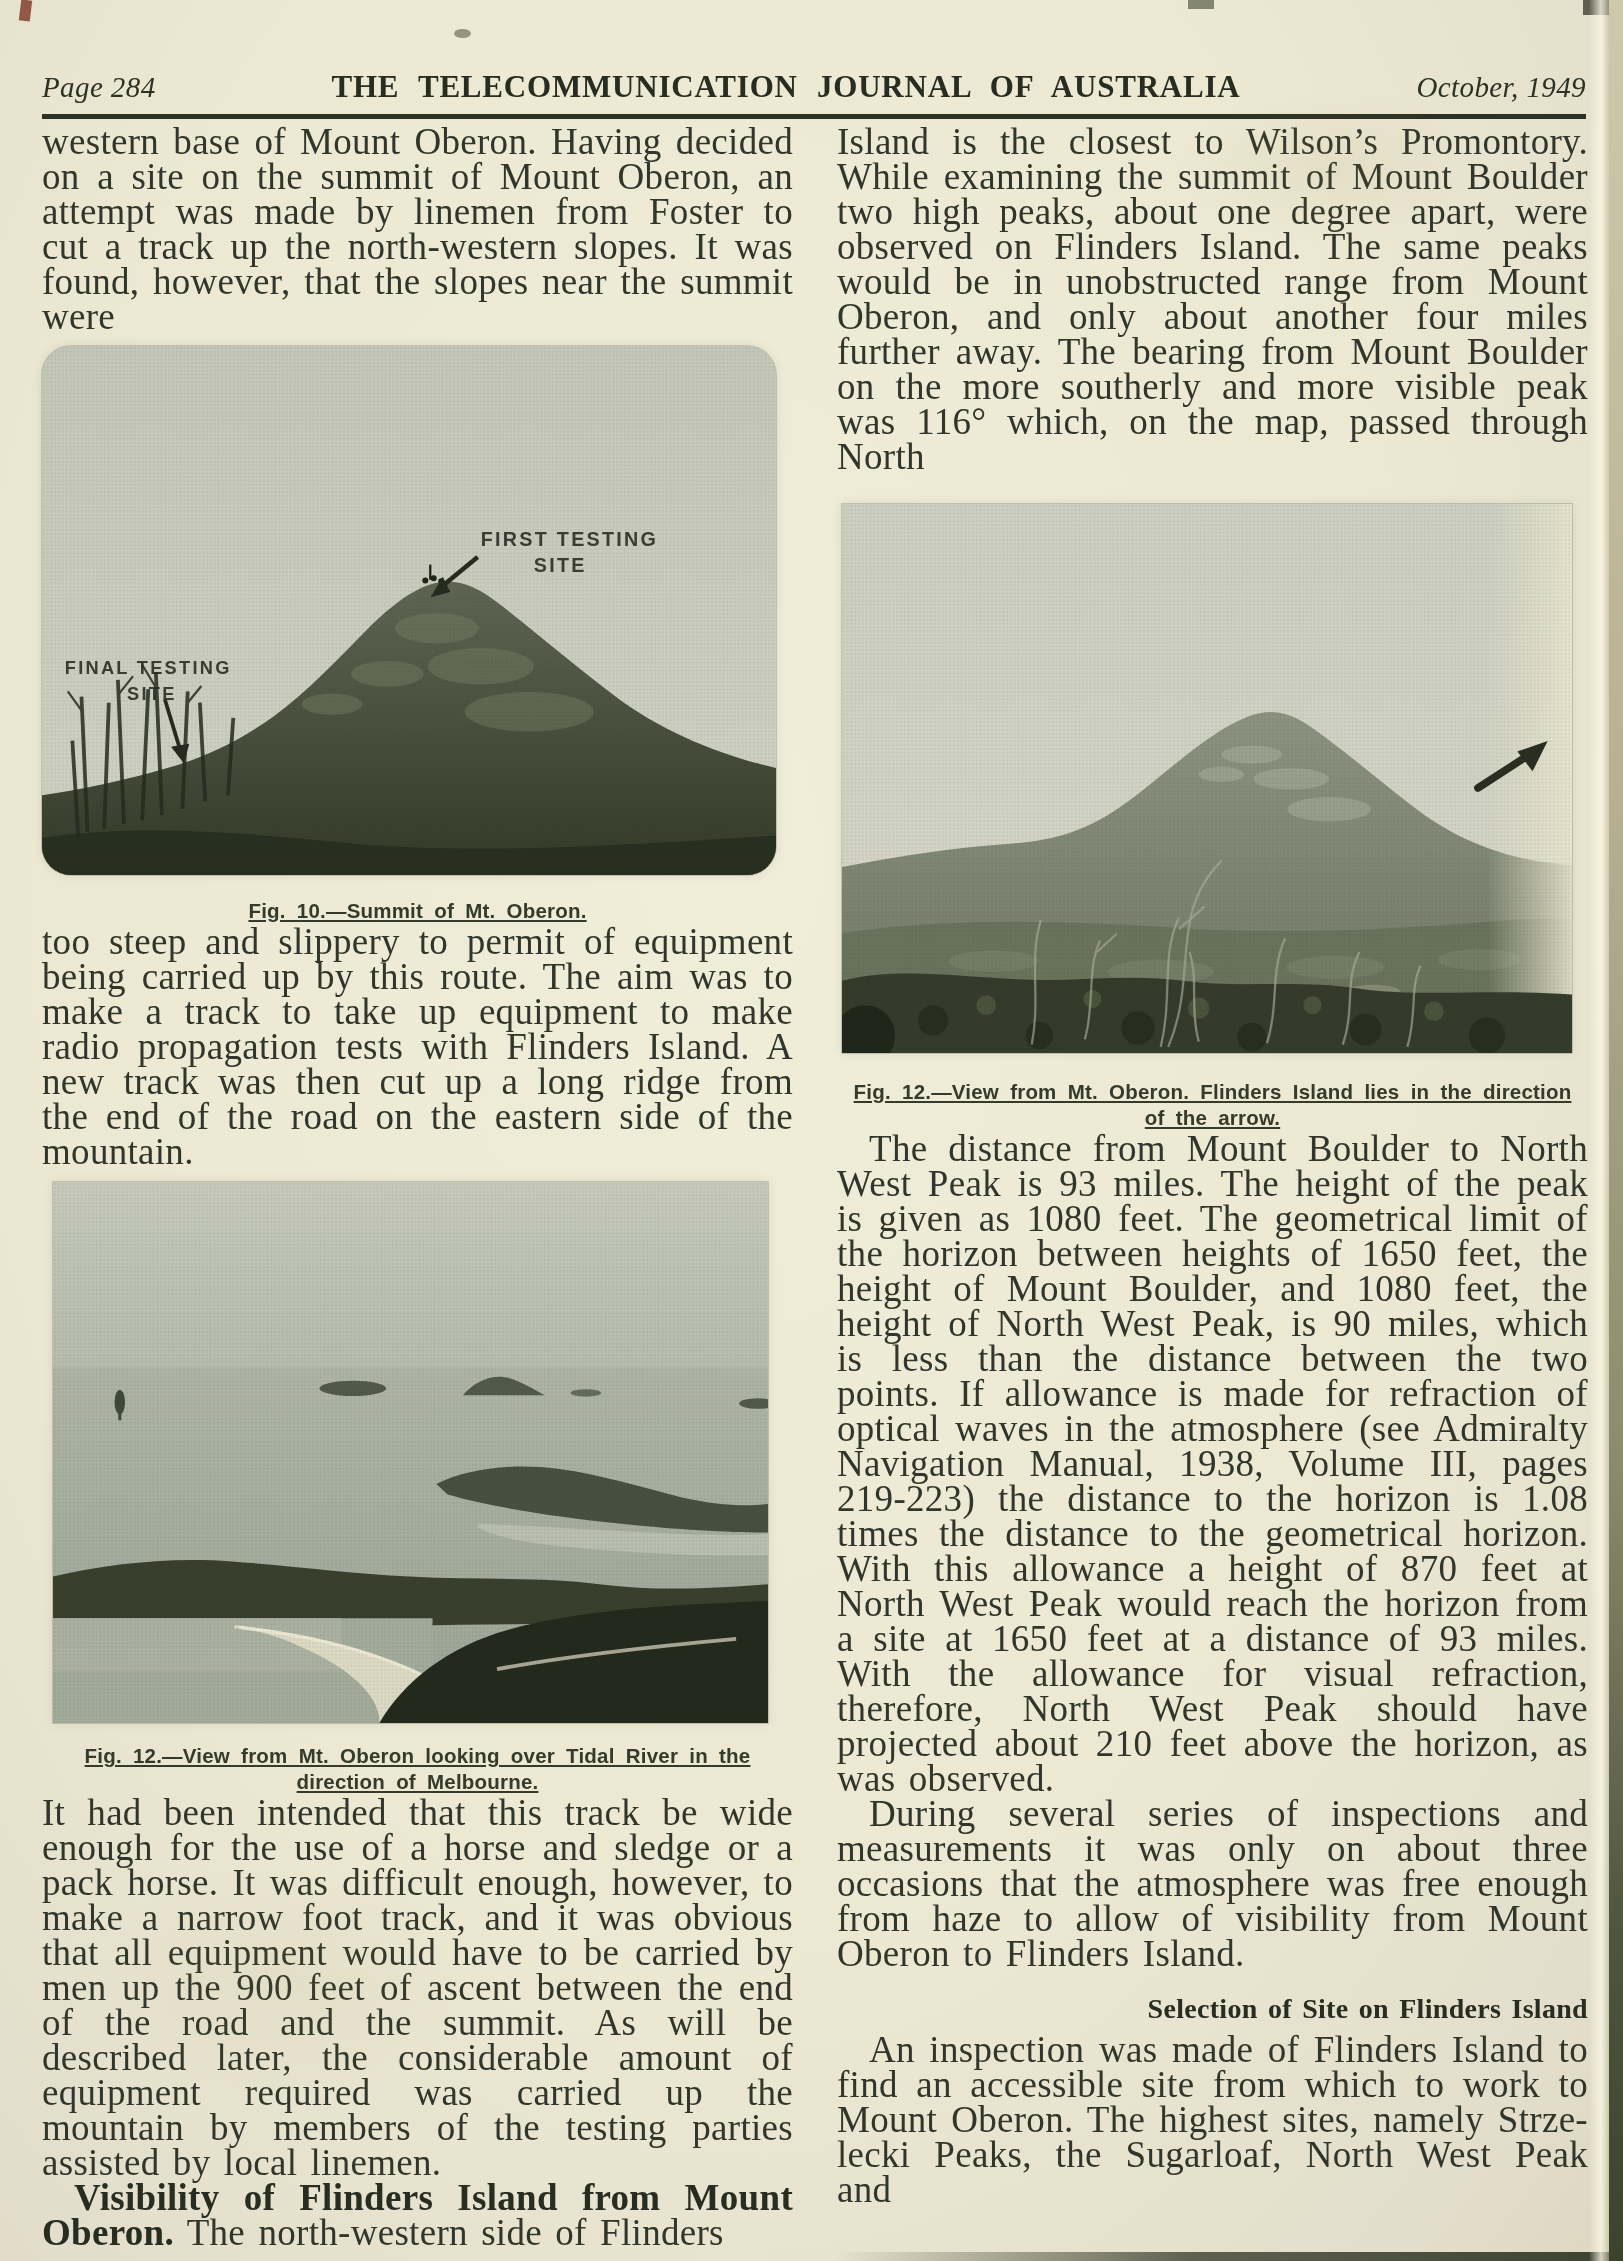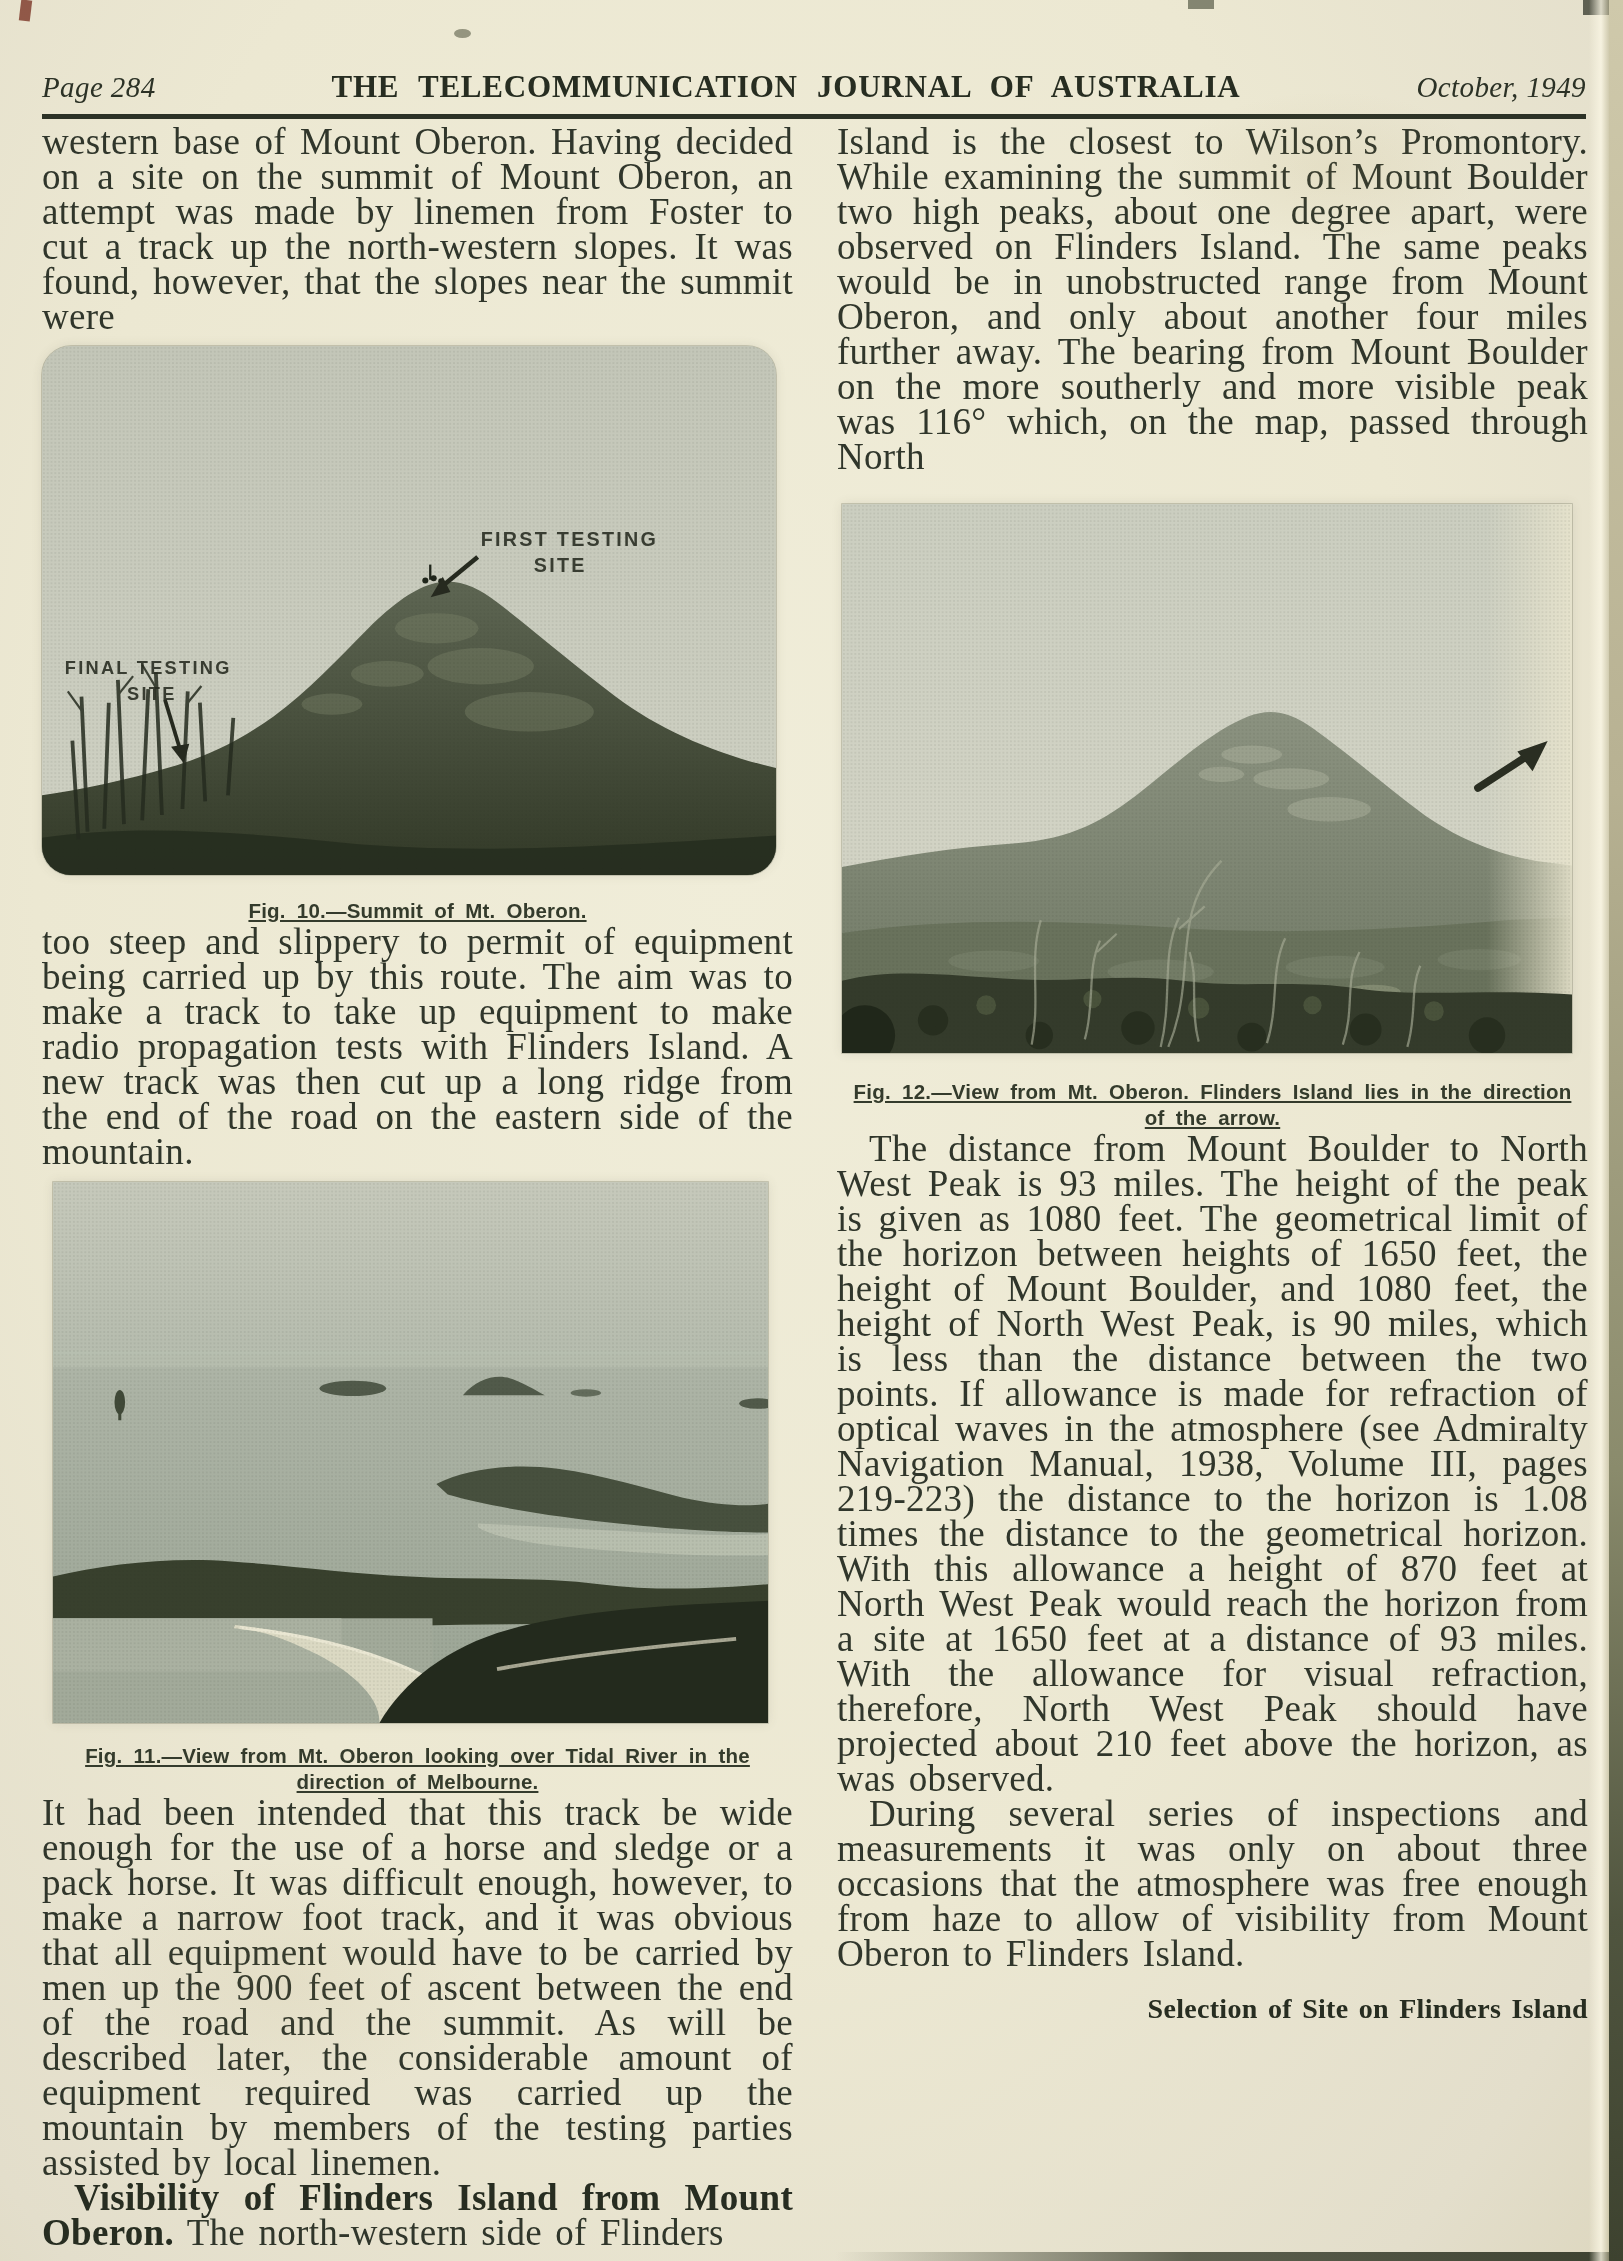--- a/index.html
+++ b/index.html
@@ -198,21 +198,21 @@
             <path fill="#bcc2b1" opacity=".85" d="M560,450 C640,454 740,460 830,464 C870,466 910,466 942,464 L942,492 C860,494 740,488 650,478 C600,472 570,462 560,455 Z"></path>
             <path fill="#38402d" d="M0,520 C70,504 150,494 235,500 C320,506 390,516 470,520 C560,525 640,520 720,530 C800,540 880,535 942,530 L942,580 C790,585 640,580 470,585 C320,590 140,588 0,582 Z"></path>
             <rect x="0" y="575" width="500" height="138" fill="#a2aa9a"></rect>
             <rect x="0" y="575" width="380" height="70" fill="#aab1a1"></rect>
             <path fill="#dbd9c3" d="M240,584 C340,595 430,620 495,652 C530,670 552,690 560,713 L430,713 C432,678 390,640 330,614 C300,600 270,590 238,588 Z"></path>
             <path fill="none" stroke="#eae7d3" stroke-width="4" d="M246,587 C345,598 432,622 497,655 C528,672 548,690 556,710"></path>
             <path fill="#232a1d" d="M430,713 C460,660 520,612 600,590 C680,568 780,560 860,556 L942,552 L942,713 Z"></path>
             <path fill="none" stroke="#c9c7b2" stroke-width="5" opacity=".8" d="M585,642 C680,624 790,612 900,602"></path>
           </svg>
         </div>
-        <figcaption class="caption caption-fig11">Fig. 11.—View from Mt. Oberon looking over Tidal River in the direction of Melbourne.</figcaption>
+        <figcaption class="caption caption-fig11">Fig. 12.—View from Mt. Oberon looking over Tidal River in the direction of Melbourne.</figcaption>
       </figure>
 
       <p class="body-par mt-md">It had been intended that this track be wide enough for the use of a horse and sledge or a pack horse. It was difficult enough, however, to make a narrow foot track, and it was obvious that all equipment would have to be carried by men up the 900 feet of ascent between the end of the road and the summit. As will be described later, the considerable amount of equipment required was carried up the mountain by members of the testing parties assisted by local linemen.</p>
 
       <p class="body-par indent"><b>Visibility of Flinders Island from Mount Oberon.</b> <span>The north-western side of Flinders</span></p>
 
     </div>
 
     <div class="col">
 
@@ -289,20 +289,21 @@
         <figcaption class="caption caption-fig12">Fig. 12.—View from Mt. Oberon.  Flinders Island lies in the direction of the arrow.</figcaption>
       </figure>
 
 
       <p class="body-par indent">The distance from Mount Boulder to North West Peak is 93 miles. The height of the peak is given as 1080 feet. The geometrical limit of the horizon between heights of 1650 feet, the height of Mount Boulder, and 1080 feet, the height of North West Peak, is 90 miles, which is less than the distance between the two points. If allowance is made for refraction of optical waves in the atmosphere (see Admiralty Navigation Manual, 1938, Volume III, pages 219-223) the distance to the horizon is 1.08 times the distance to the geometrical horizon. With this allowance a height of 870 feet at North West Peak would reach the horizon from a site at 1650 feet at a distance of 93 miles.  With the allowance for visual refraction, therefore, North West Peak should have projected about 210 feet above the horizon, as was observed.</p>
 
       <p class="body-par indent">During several series of inspections and measurements it was only on about three occasions that the atmosphere was free enough from haze to allow of visibility from Mount Oberon to Flinders Island.</p>
 
       <h2 class="section-heading">Selection of Site on Flinders Island</h2>
 
+      <p class="body-par indent">An inspection was made of Flinders Island to find an accessible site from which to work to Mount Oberon.  The highest sites, namely Strze-lecki Peaks, the Sugarloaf, North West Peak and</p>
 
     </div>
   </div>
 
   <div class="stain stain-a"></div>
   <div class="stain stain-b"></div>
   <div class="mark mark-top-left"></div>
   <div class="mark mark-top-center"></div>
   <div class="mark mark-top-right-a"></div>
   <div class="mark mark-top-right-b"></div>

